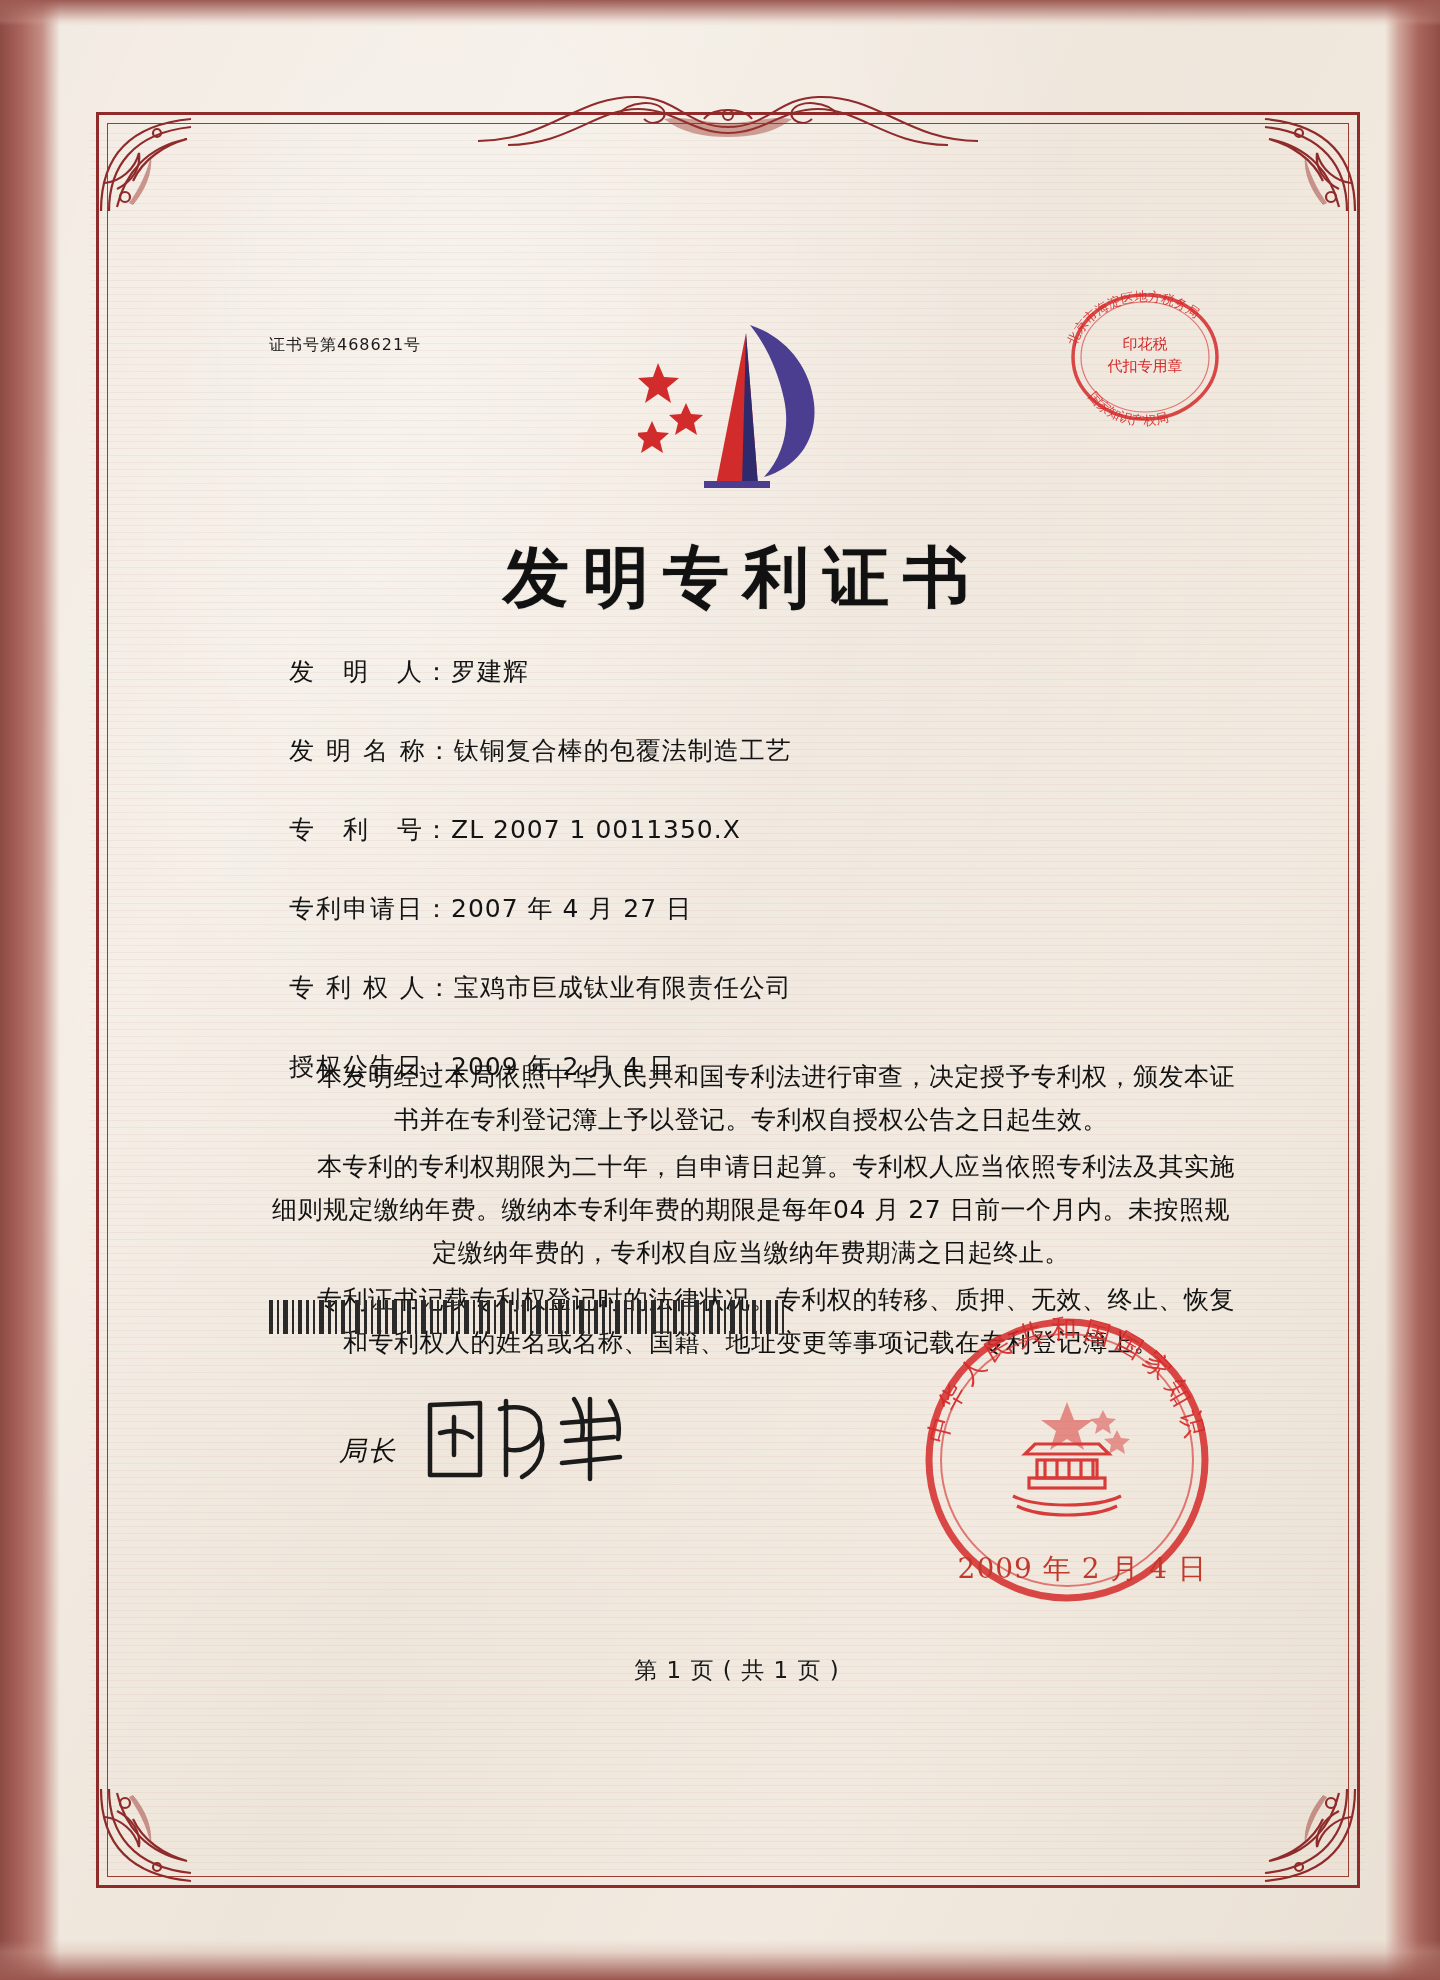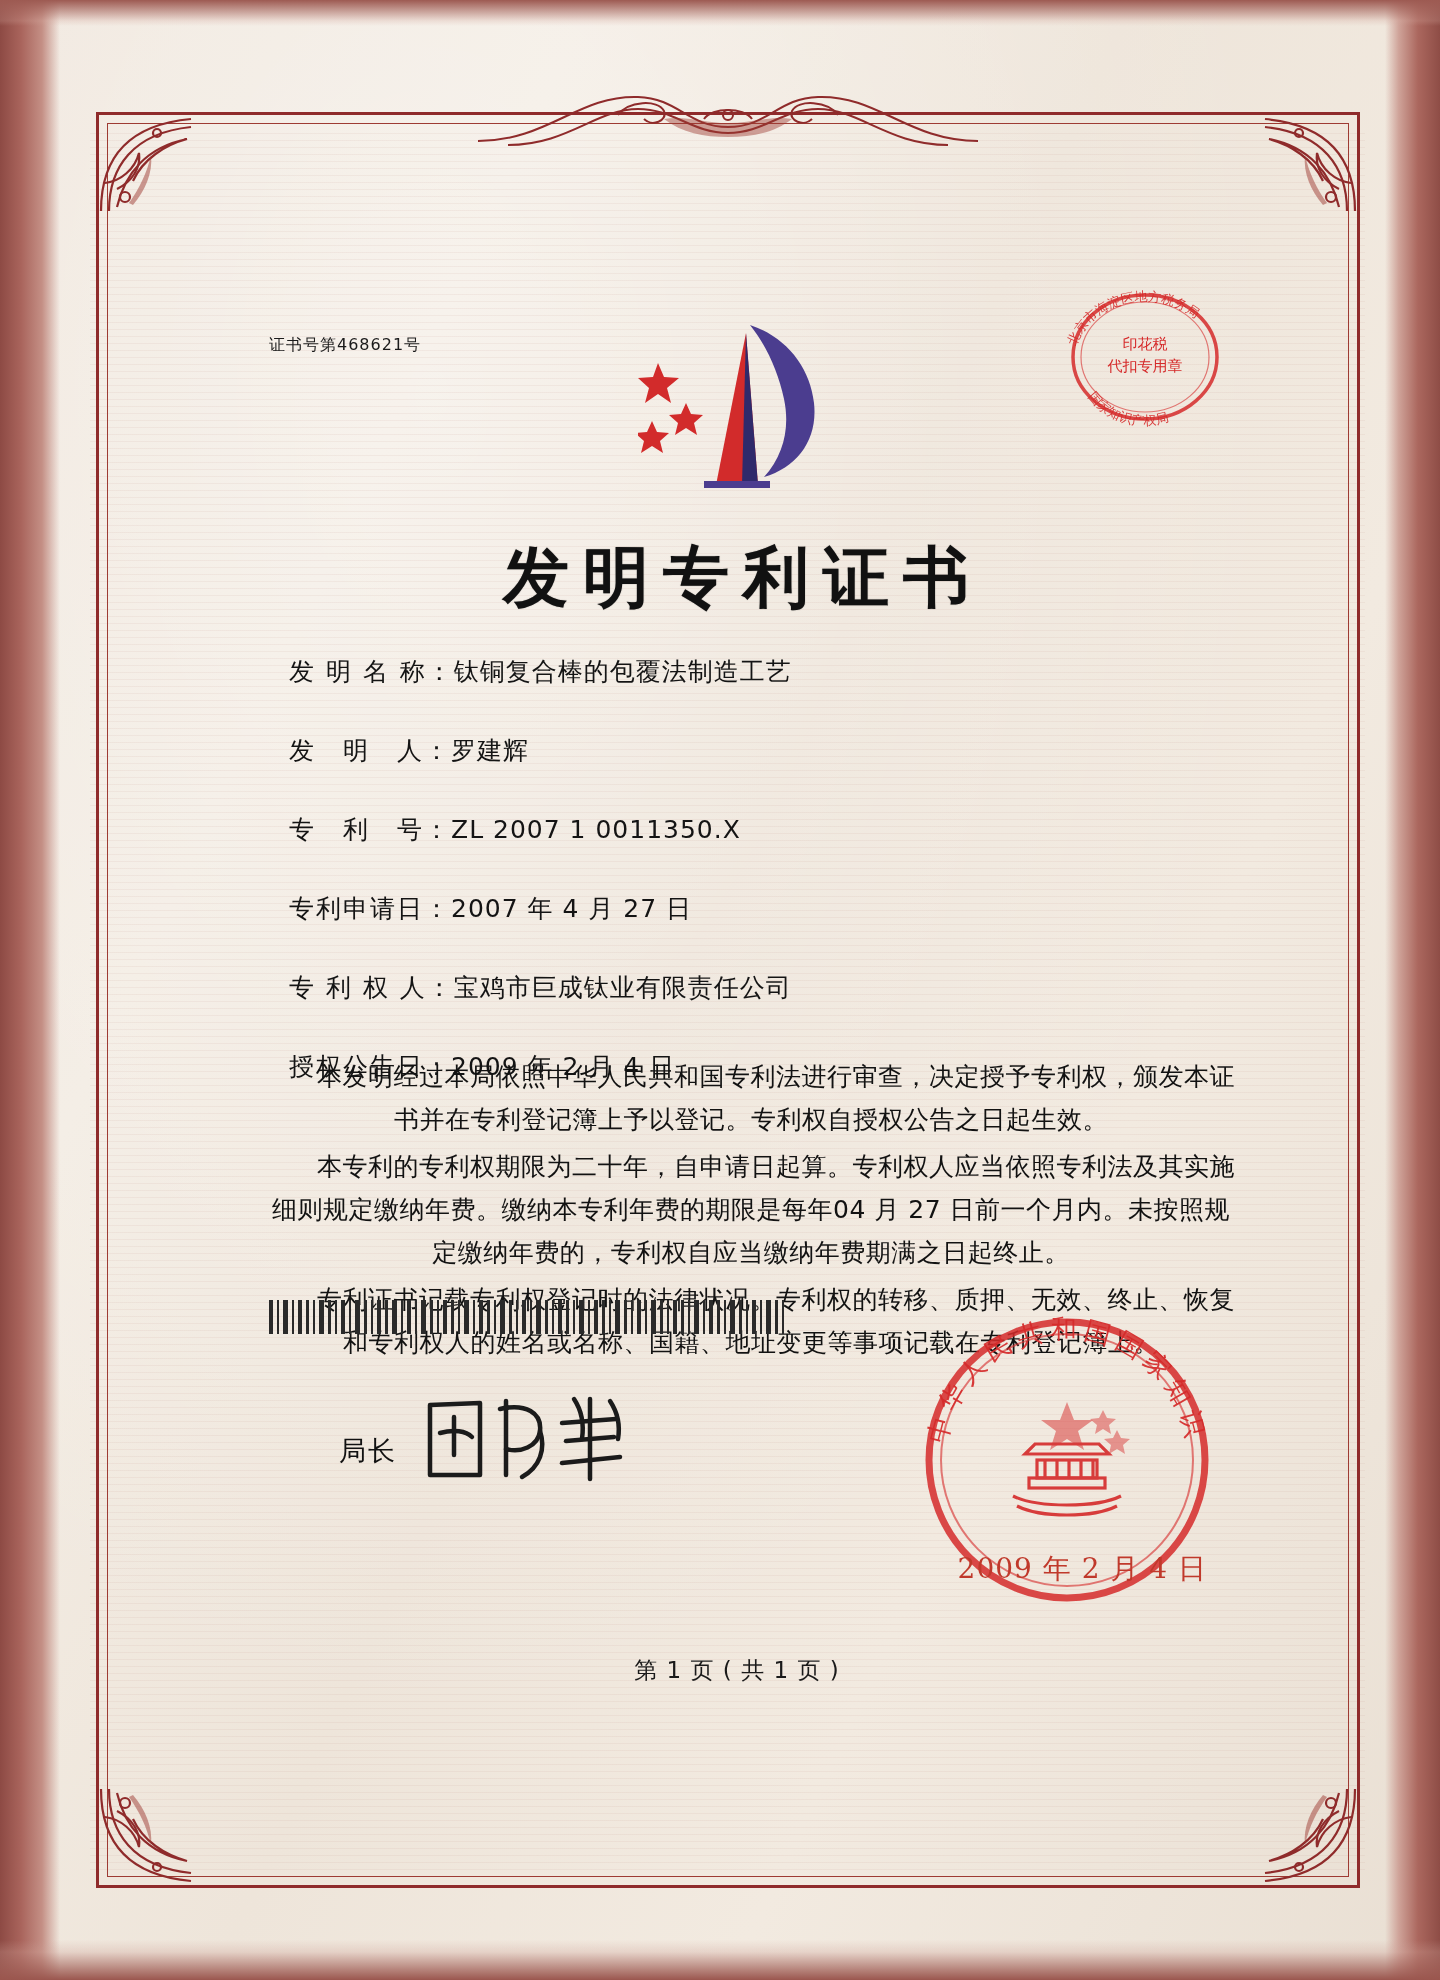--- a/index.html
+++ b/index.html
@@ -79,21 +79,21 @@
   .field{margin-bottom:46px;font-size:25px;color:#141414;white-space:nowrap;}
   .field .lbl{letter-spacing:2px;}
   .field .val{letter-spacing:1px;}
 
   .paras{position:absolute;left:16px;right:0;top:790px;
     font-size:25px;color:#121212;line-height:1.72;text-align:center;}
   .para{text-indent:2em;margin-bottom:4px;letter-spacing:.5px;}
 
   .barcode{position:absolute;left:20px;top:1035px;width:610px;height:34px;}
 
-  .signature-label{position:absolute;left:90px;top:1168px;font-size:27px;color:#111;letter-spacing:2px;}
+  .signature-label{position:absolute;left:90px;top:1168px;font-size:27px;color:#111;letter-spacing:2px;font-style:italic;}
   .signature{position:absolute;left:165px;top:1118px;width:240px;height:110px;}
 
   .big-stamp{position:absolute;right:20px;top:1045px;width:300px;height:300px;}
   .stamp-date{position:absolute;right:30px;top:1285px;font-size:28px;color:#c0392b;letter-spacing:1px;
     font-family:"DejaVu Serif", serif;}
 
   .page-no{position:absolute;left:0;right:12px;top:1390px;text-align:center;font-size:23px;color:#1a1a1a;letter-spacing:1px;}
 
   
   .ring-text{font-size:13px;fill:#d52a2a;font-family:"DejaVu Sans", sans-serif;}
@@ -199,24 +199,24 @@
           <textPath href="#ringBot" startOffset="16%">国家知识产权局</textPath>
         </text>
         <text x="100" y="74" text-anchor="middle" font-size="15" fill="#d52a2a" font-family="DejaVu Sans, sans-serif">印花税</text>
         <text x="100" y="96" text-anchor="middle" font-size="15" fill="#d52a2a" font-family="DejaVu Sans, sans-serif">代扣专用章</text>
       </svg>
 
       <div class="title">发明专利证书</div>
 
       <div class="fields">
         <div class="field">
+          <span class="lbl">发　明　人：</span><span class="val">罗建辉</span>
+        </div>
+        <div class="field">
           <span class="lbl">发 明 名 称：</span><span class="val">钛铜复合棒的包覆法制造工艺</span>
-        </div>
-        <div class="field">
-          <span class="lbl">发　明　人：</span><span class="val">罗建辉</span>
         </div>
         <div class="field">
           <span class="lbl">专　利　号：</span><span class="val">ZL 2007 1 0011350.X</span>
         </div>
         <div class="field">
           <span class="lbl">专利申请日：</span><span class="val">2007 年 4 月 27 日</span>
         </div>
         <div class="field">
           <span class="lbl">专 利 权 人：</span><span class="val">宝鸡市巨成钛业有限责任公司</span>
         </div>

